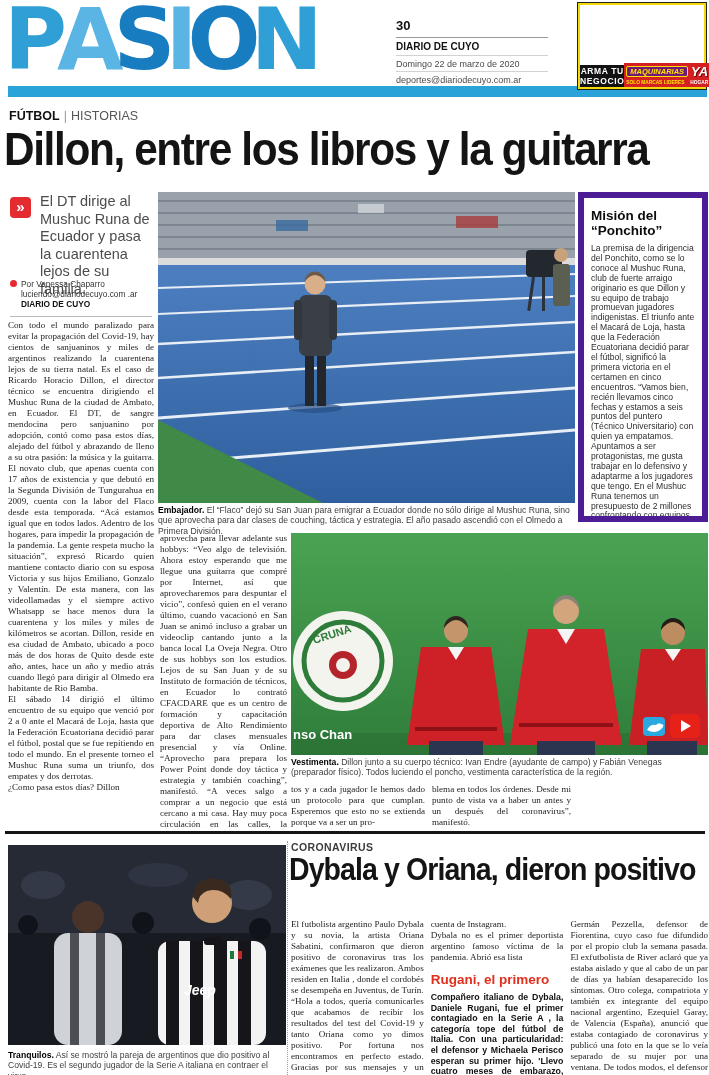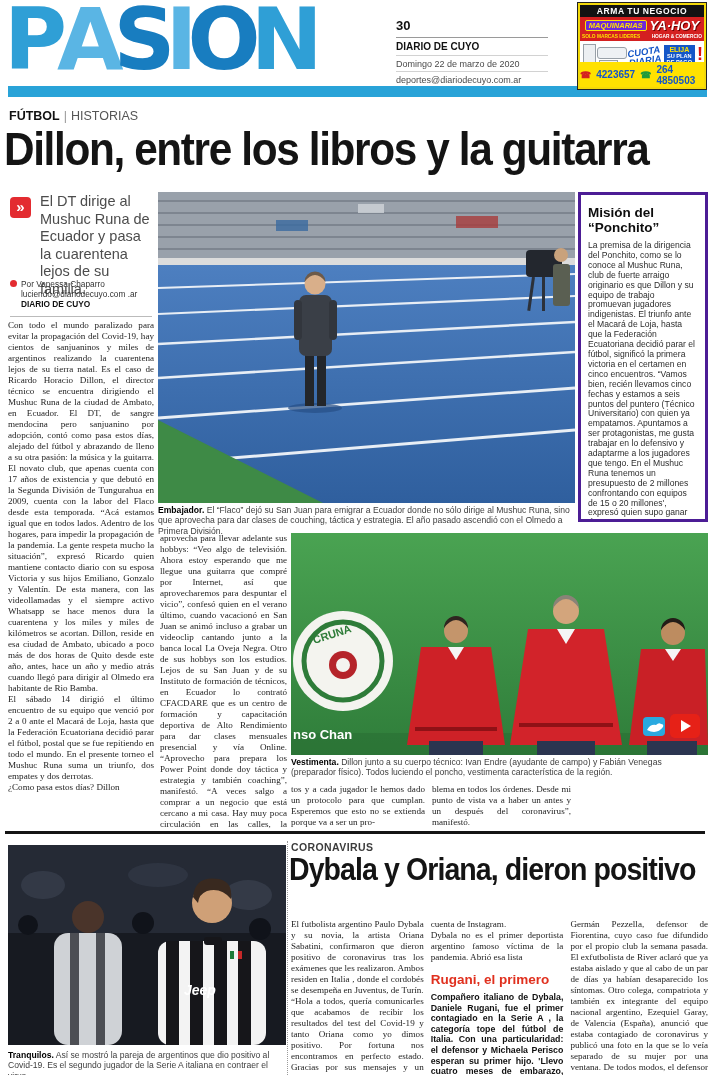--- a/index.html
+++ b/index.html
@@ -13,25 +13,25 @@
   .lg-a{color:#2f9fd6}.lg-b{color:#5ab5e4}.lg-c{color:#187dc0}
   .logo-bar{position:absolute;left:8px;top:86px;width:699px;height:11px;background:#29a3d8;}
   .pageinfo{position:absolute;left:396px;top:18px;width:152px;}
   .pageinfo .num{font-weight:bold;font-size:13px;color:#111;padding-bottom:4px;border-bottom:1px solid #9a9a9a;}
   .pageinfo .paper{font-weight:bold;font-size:10px;color:#111;padding:3px 0;border-bottom:1px solid #d2d2d2;}
   .pageinfo .date,.pageinfo .email{font-size:9px;color:#4a4a4a;padding:2.5px 0;border-bottom:1px solid #d2d2d2;}
   .pageinfo .email{border-bottom:none;}
 
   
   .ad{position:absolute;left:577px;top:2px;width:130px;height:88px;border:1px solid #222;box-sizing:border-box;background:#fff;}
-  .ad-inner{border:2px solid #f3d90a;height:100%;box-sizing:border-box;display:flex;flex-direction:column;}
+  .ad-inner{border:2px solid #f3d90a;height:100%;box-sizing:border-box;display:flex;align-items:flex-end;}
   .ad-top{background:#121212;color:#fff;font-weight:bold;font-size:8.5px;text-align:center;padding:1px 0;letter-spacing:.6px;}
   .ad-red{background:#d42020;padding:1px 2px 2px;}
   .ad-brand-row{display:flex;align-items:center;gap:3px;justify-content:center;}
-  .maq{background:#6d28d9;color:#ffe100;font-style:italic;font-weight:bold;font-size:7.5px;
+  .maq{background:#701a75;color:#ffe100;font-style:italic;font-weight:bold;font-size:7.5px;
        padding:0 3px;border:1px solid #ffe100;border-radius:2px;white-space:nowrap;}
   .yahoy{color:#fff;font-weight:bold;font-style:italic;font-size:13px;text-shadow:1px 1px 0 #6b0000;white-space:nowrap;}
   .ad-red-sub{display:flex;justify-content:space-between;font-size:4.8px;font-weight:bold;margin-top:1px;}
   .ad-red-sub .y{color:#ffe100}.ad-red-sub .w{color:#fff}
   .ad-mid{flex:1;background:#fff;position:relative;overflow:hidden;}
   .fridge{position:absolute;left:3px;top:3px;width:11px;height:30px;background:#eceff2;border:1px solid #98a0a8;}
   .acunit{position:absolute;left:17px;top:6px;width:28px;height:10px;background:#eef1f4;border:1px solid #98a0a8;border-radius:3px;}
   .washer{position:absolute;left:19px;top:19px;width:17px;height:15px;background:#eff1f3;border:1px solid #98a0a8;}
   .washer:after{content:"";position:absolute;left:4px;top:3px;width:8px;height:8px;border-radius:50%;border:2px solid #8d959d;}
   .cuota{position:absolute;left:48px;top:7px;color:#1456c8;font-weight:bold;font-style:italic;
@@ -75,21 +75,21 @@
   .cont-cols .c3{width:139px;}
 
   
   .cap{font-size:8.6px;line-height:10.4px;color:#3e3e3e;}
   .cap b{color:#000;}
   .cap1{position:absolute;left:158px;top:505px;width:417px;}
   .cap2{position:absolute;left:291px;top:757px;width:417px;}
   .cap3{position:absolute;left:8px;top:1050px;width:278px;}
 
   
-  .sidebar{position:absolute;left:578px;top:192px;width:130px;height:330px;border:3px solid #4c1d95;
+  .sidebar{position:absolute;left:578px;top:192px;width:130px;height:330px;border:6px solid #4c1d95;
            box-sizing:border-box;background:#fff;padding:10px 7px 6px;overflow:hidden;}
   .sidebar h3{margin:0 0 6px;font-size:13.5px;color:#0d0d0d;}
   .sidebar .txt{font-size:8.6px;line-height:9.9px;color:#2d2d2d;}
 
   
   .photo1{position:absolute;left:158px;top:192px;width:417px;height:311px;}
   .photo2{position:absolute;left:291px;top:533px;width:417px;height:222px;}
   .photo3{position:absolute;left:8px;top:845px;width:278px;height:200px;}
   .photo1 svg,.photo2 svg,.photo3 svg{display:block;}
 

